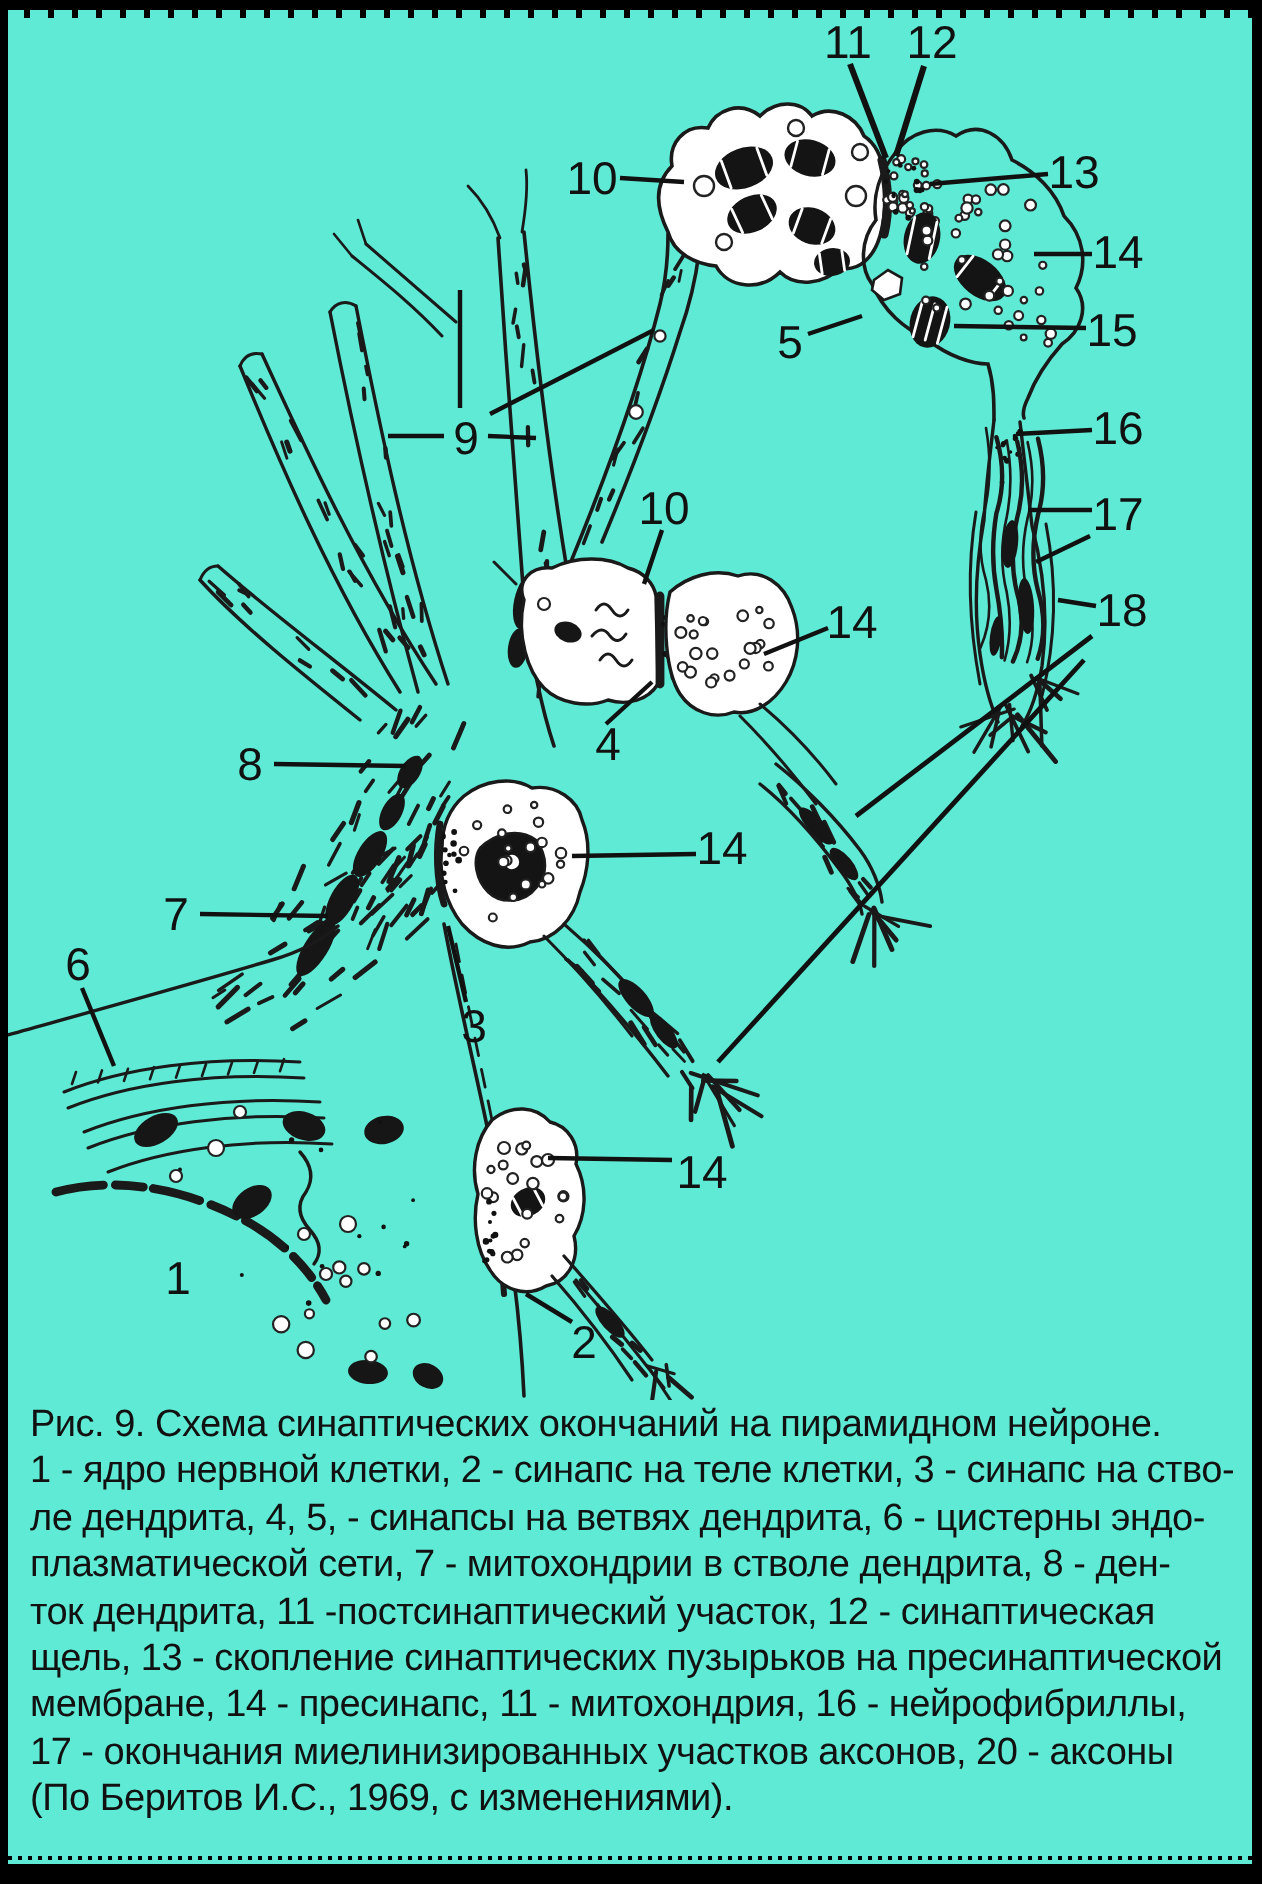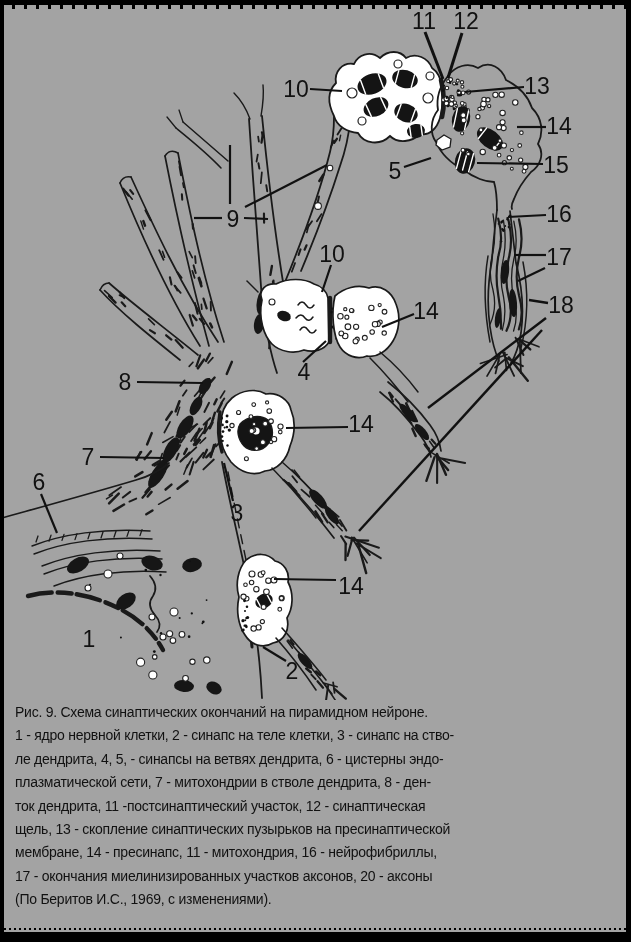--- a/index.html
+++ b/index.html
@@ -1,38 +1,38 @@
 <!DOCTYPE html>
 <html><head>
 <meta charset="utf-8">
 <style>
   html,body{margin:0;padding:0;background:#888;}
   .page{
     position:relative;
     width:631px;height:942px;
-    background:#a3a3a3;
+    background:#5eead4;
     overflow:hidden;
     font-family:"Liberation Sans", sans-serif;
   }
   
   .b-top{position:absolute;top:0;left:0;right:0;height:5px;background:#000;}
   .b-top-ticks{position:absolute;top:5px;left:0;right:0;height:4px;
     background:repeating-linear-gradient(90deg,#000 0 3px,transparent 3px 12px);}
   .b-left{position:absolute;top:0;bottom:0;left:0;width:4px;background:#000;}
   .b-right{position:absolute;top:0;bottom:0;right:0;width:5px;background:#000;}
   .b-bottom{position:absolute;bottom:0;left:0;right:0;height:10px;background:#000;}
   .b-bottom-dots{position:absolute;bottom:12px;left:4px;right:5px;height:2px;
     background:repeating-linear-gradient(90deg,#000 0 2px,transparent 2px 5px);}
 
   svg.art{position:absolute;top:0;left:0;}
 
   .caption{
     position:absolute;top:701px;left:15px;right:12px;
     color:#111;
-    font-size:14px;line-height:23.4px;letter-spacing:-0.25px;
+    font-size:19px;line-height:23.4px;letter-spacing:-0.25px;
     white-space:nowrap;
   }
   .cap-line{height:23.4px;}
 
   text.lbl{
     font-family:"Liberation Sans", sans-serif;
     font-size:23px;fill:#111;text-anchor:middle;
   }
 </style>
 </head>

